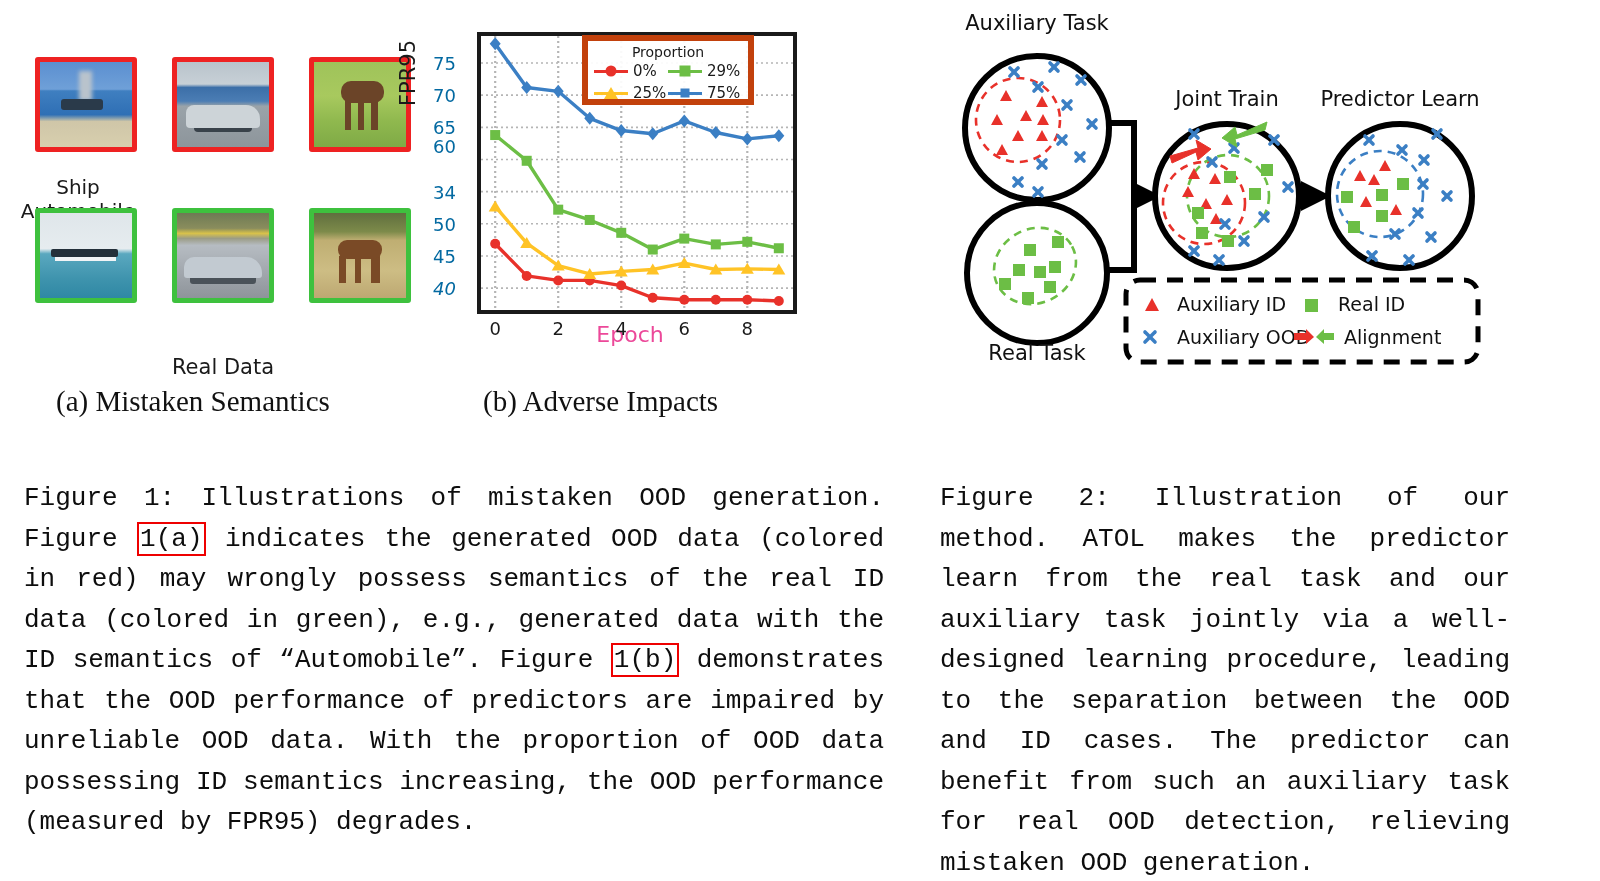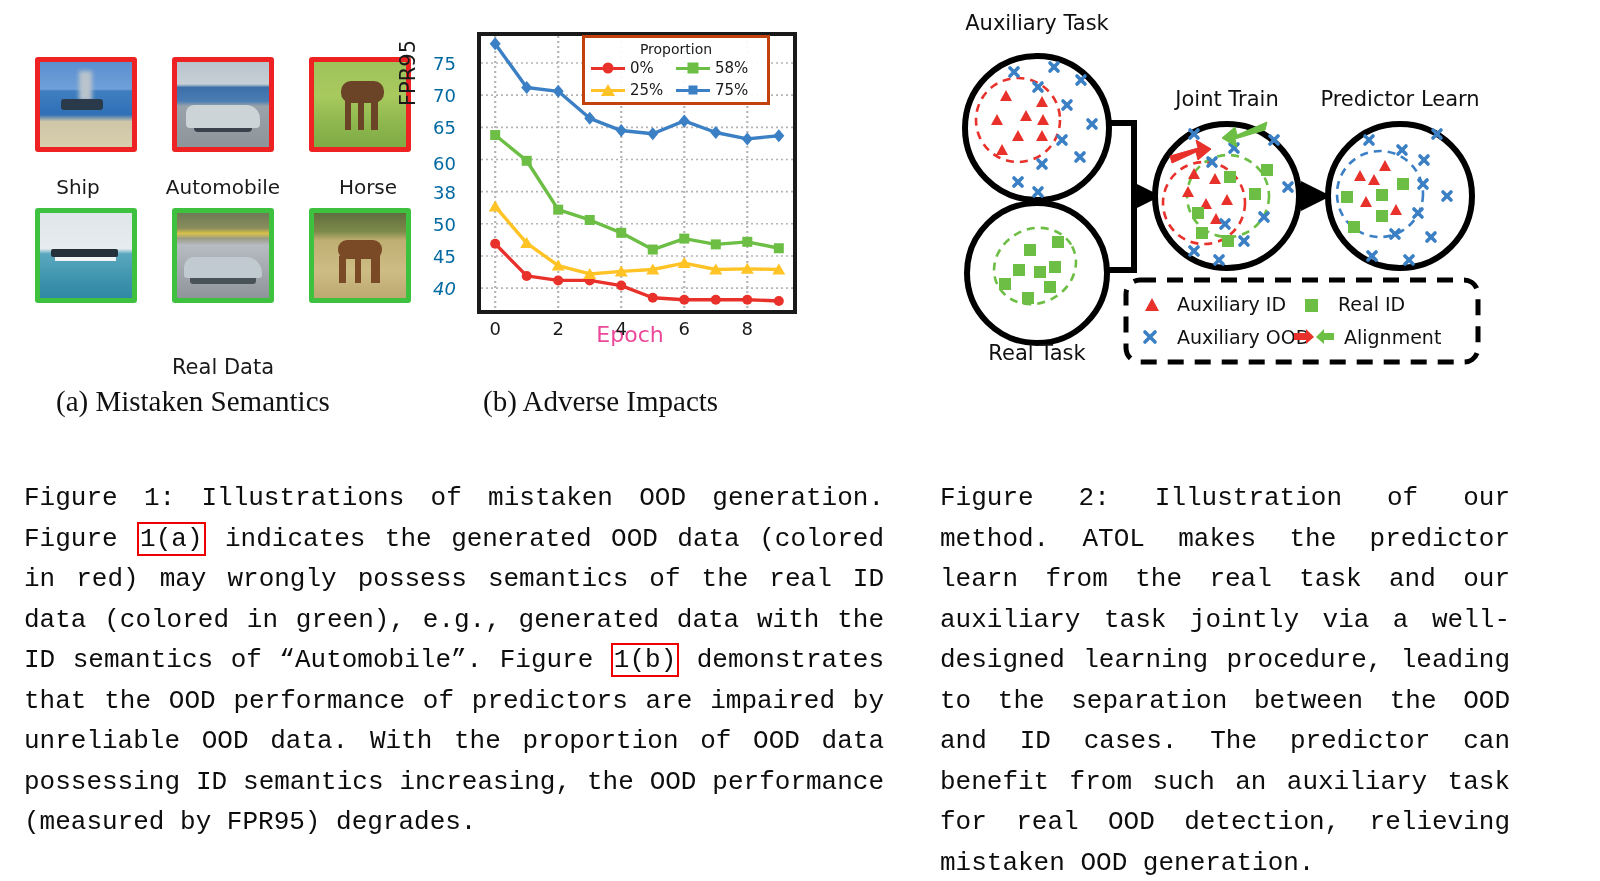--- a/index.html
+++ b/index.html
@@ -11,22 +11,22 @@
   
   #fig1a{left:18px;top:10px;width:410px;height:360px;}
   #fig1a .hdr{text-align:center;font-family:"DejaVu Sans",sans-serif;font-size:21px;color:#1a1a1a;}
   #gd-title{position:absolute;left:0;top:8px;width:410px;}
   #rd-title{position:absolute;left:0;top:322px;width:410px;margin-top:23px;}
   .img-row{position:absolute;left:0;width:410px;display:flex;justify-content:space-around;}
   #row-gen{top:47px;}
   #row-real{top:198px;}
   .thumb{width:102px;height:95px;box-sizing:border-box;border:5px solid #ee2222;border-radius:3px;overflow:hidden;position:relative;}
   .thumb.green{border-color:#3ec13e;}
-  .lbl-row{position:absolute;left:0;top:165px;width:410px;display:flex;justify-content:space-between;
-           font-family:"DejaVu Sans",sans-serif;font-size:20px;color:#1a1a1a;}
+  .lbl-row{position:absolute;left:0;top:165px;width:410px;display:flex;justify-content:center;
+           font-family:"DejaVu Sans",sans-serif;font-size:20px;color:#1a1a1a;flex-direction:column;}
   .lbl-row span{width:120px;text-align:center;}
 
   
   .art{position:absolute;inset:0;}
   
   .a-gship{background:
       linear-gradient(to bottom,#5b8fd0 0%,#6fa0d8 32%,#3f7fc0 34%,#2f6fb5 62%,#cfc6a8 70%,#d8cfae 100%);}
   .a-gship:after{content:"";position:absolute;left:22%;top:44%;width:46%;height:12%;background:#2a3a4a;border-radius:3px;}
   .a-gship:before{content:"";position:absolute;left:42%;top:10%;width:14%;height:36%;background:#b9c3cc;filter:blur(2px);}
   
@@ -58,22 +58,22 @@
   #plotinner{position:absolute;inset:0;overflow:hidden;}
   .ylab{position:absolute;left:-34px;top:96px;transform:rotate(-90deg);transform-origin:left top;
         font-family:"DejaVu Sans",sans-serif;font-size:21px;color:#1a1a1a;white-space:nowrap;}
   .xlab{position:absolute;left:0;top:312px;width:400px;text-align:center;
         font-family:"DejaVu Sans",sans-serif;font-size:22px;color:#ec4899;}
   .ytick{position:absolute;right:374px;font-family:"DejaVu Sans",sans-serif;font-size:18px;color:#0369a1;
          width:40px;transform:translateY(-50%);white-space:nowrap;}
   .xtick{position:absolute;top:308px;font-family:"DejaVu Sans",sans-serif;font-size:18px;color:#1a1a1a;
          transform:translateX(-50%);}
   
-  #chart-legend{position:absolute;left:152px;top:25px;width:188px;height:70px;background:rgba(255,255,255,.92);
-                border:3px solid #c2410c;box-sizing:border-box;padding:3px 6px;}
+  #chart-legend{position:absolute;left:152px;top:25px;width:172px;height:70px;background:rgba(255,255,255,.92);
+                border:6px solid #c2410c;box-sizing:border-box;padding:3px 6px;}
   #chart-legend .lgtitle{text-align:center;font-family:"DejaVu Sans",sans-serif;font-size:14px;color:#1a1a1a;line-height:16px;}
   #chart-legend .lgrow{display:flex;}
   #chart-legend .lgitem{display:flex;align-items:center;width:50%;height:22px;}
   #chart-legend .lgline{width:34px;height:3px;position:relative;margin-right:5px;}
   #chart-legend .lgmark{position:absolute;left:50%;top:50%;transform:translate(-50%,-50%);}
   #chart-legend .lgtxt{font-family:"DejaVu Sans",sans-serif;font-size:15px;color:#1a1a1a;}
   .mk-circle{width:11px;height:11px;border-radius:50%;}
   .mk-square{width:11px;height:11px;}
   .mk-tri{width:0;height:0;border-left:7px solid transparent;border-right:7px solid transparent;border-bottom:12px solid currentColor;}
   .mk-diam{width:9px;height:9px;transform:translate(-50%,-50%) rotate(45deg);}
@@ -132,22 +132,22 @@
   <div class="hdr" id="rd-title">Real Data</div>
 </div>
 
 <div class="panel" id="fig1b">
   <div class="ylab">FPR95</div>
   <div class="xlab">Epoch</div>
   <div id="ytick-host">
       <div class="ytick" style="top: 278.131px; left: 3px; font-style: italic;">40</div>
       <div class="ytick" style="top: 245.972px; left: 3px;">45</div>
       <div class="ytick" style="top: 213.812px; left: 3px;">50</div>
-      <div class="ytick" style="top: 181.653px; left: 3px;">38</div>
-      <div class="ytick" style="top: 153px; left: 3px;">60</div>
+      <div class="ytick" style="top: 181.653px; left: 3px;">34</div>
+      <div class="ytick" style="top: 136px; left: 3px;">60</div>
       <div class="ytick" style="top: 117.333px; left: 3px;">65</div>
       <div class="ytick" style="top: 85.1737px; left: 3px;">70</div>
       <div class="ytick" style="top: 53.0141px; left: 3px;">75</div>
     </div>
   <div id="xtick-host">
       <div class="xtick" style="left: 65.1818px;">0</div>
       <div class="xtick" style="left: 128.212px;">2</div>
       <div class="xtick" style="left: 191.242px;">4</div>
       <div class="xtick" style="left: 254.273px;">6</div>
       <div class="xtick" style="left: 317.303px;">8</div>
@@ -223,21 +223,21 @@
       <div class="lgitem">
         <span class="lgline" style="background: rgb(232, 49, 42);">
             <span class="lgmark mk-circle" style="background: rgb(232, 49, 42);"></span>
           </span>
         <span class="lgtxt">0%</span>
       </div>
       <div class="lgitem">
         <span class="lgline" style="background: rgb(108, 190, 69);">
             <span class="lgmark mk-square" style="background: rgb(108, 190, 69);"></span>
           </span>
-        <span class="lgtxt">58%</span>
+        <span class="lgtxt">29%</span>
       </div>
     </div>
     <div class="lgrow">
       <div class="lgitem">
         <span class="lgline" style="background: rgb(255, 195, 38);">
             <span class="lgmark mk-tri" style="color: rgb(255, 195, 38); top: 46%;"></span>
           </span>
         <span class="lgtxt">25%</span>
       </div>
       <div class="lgitem">

